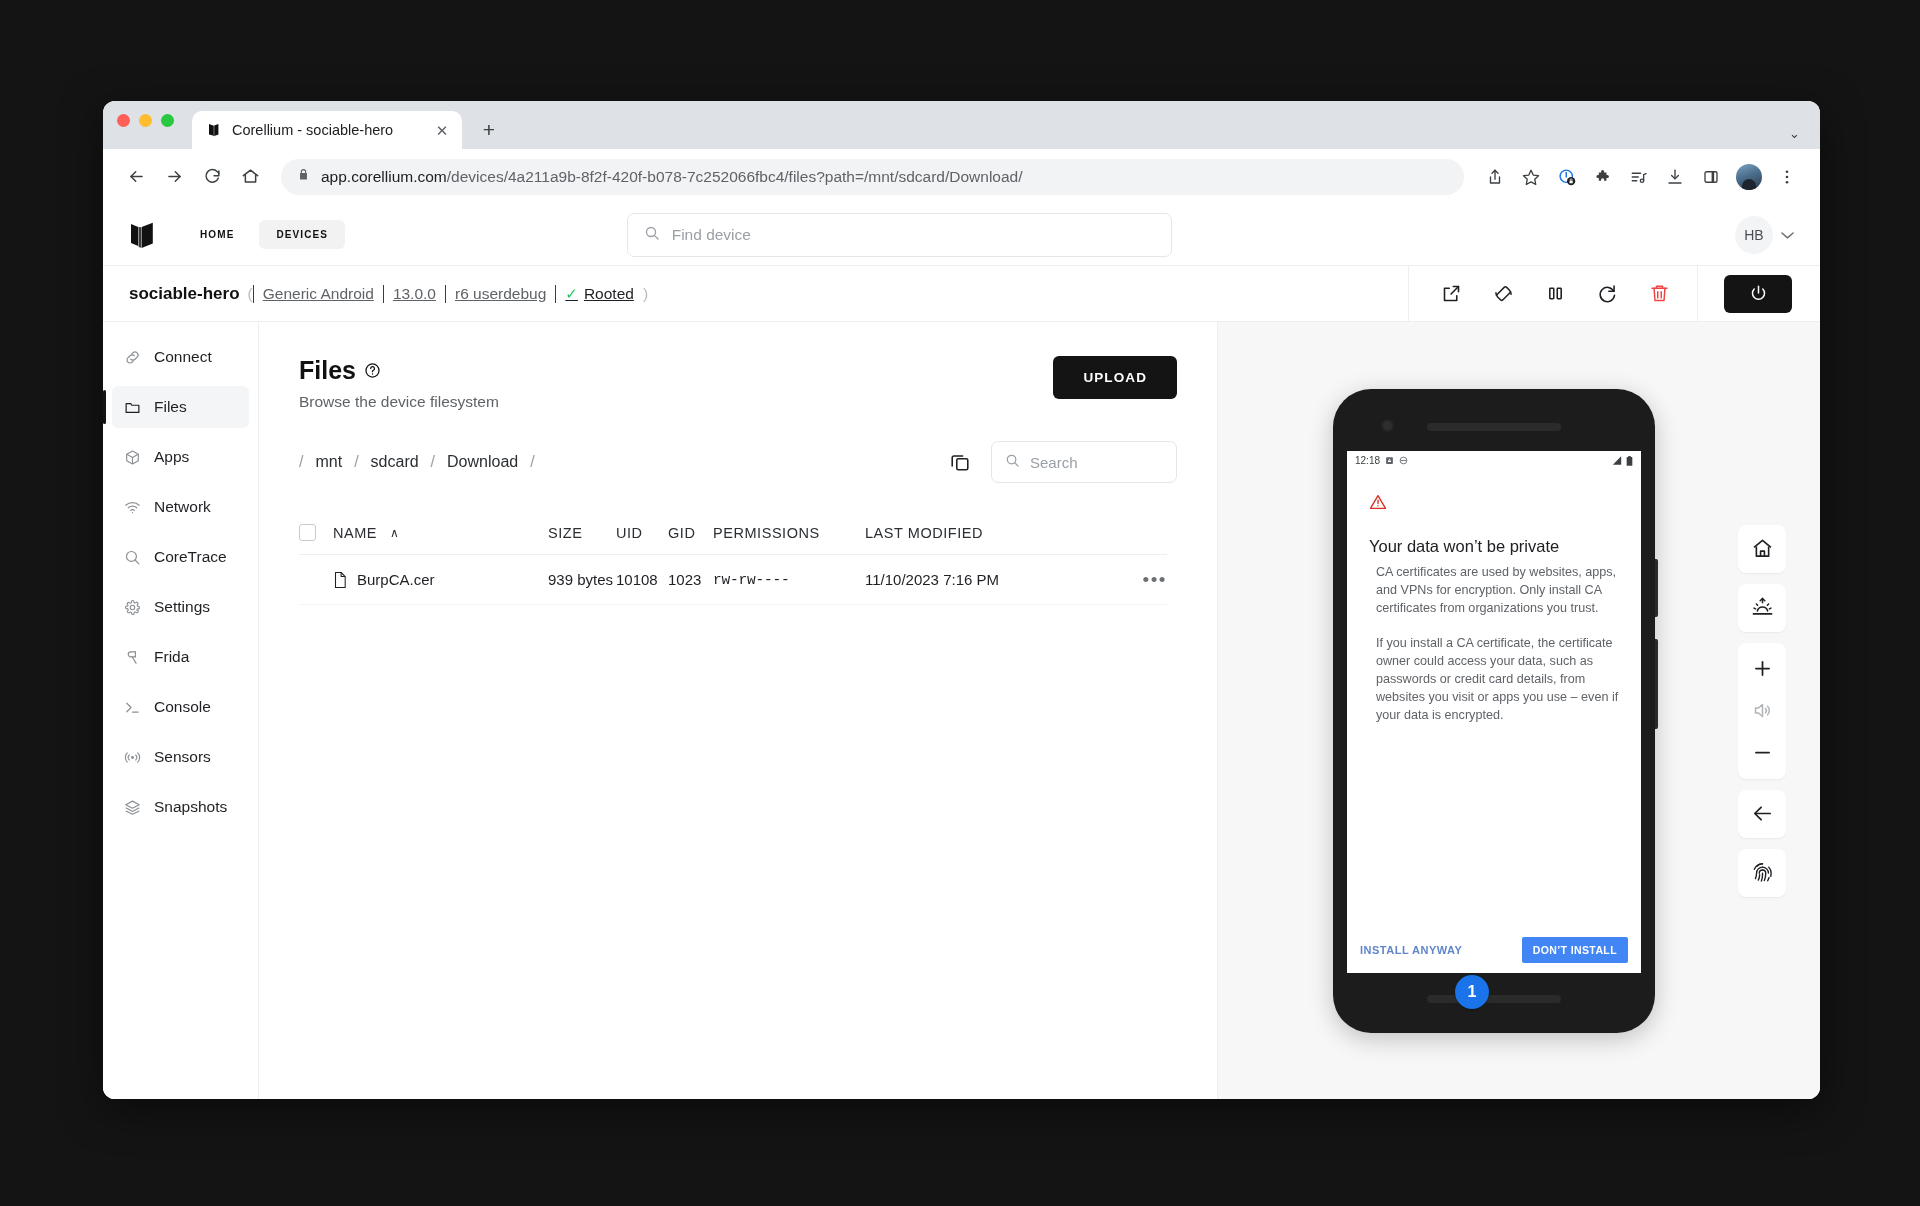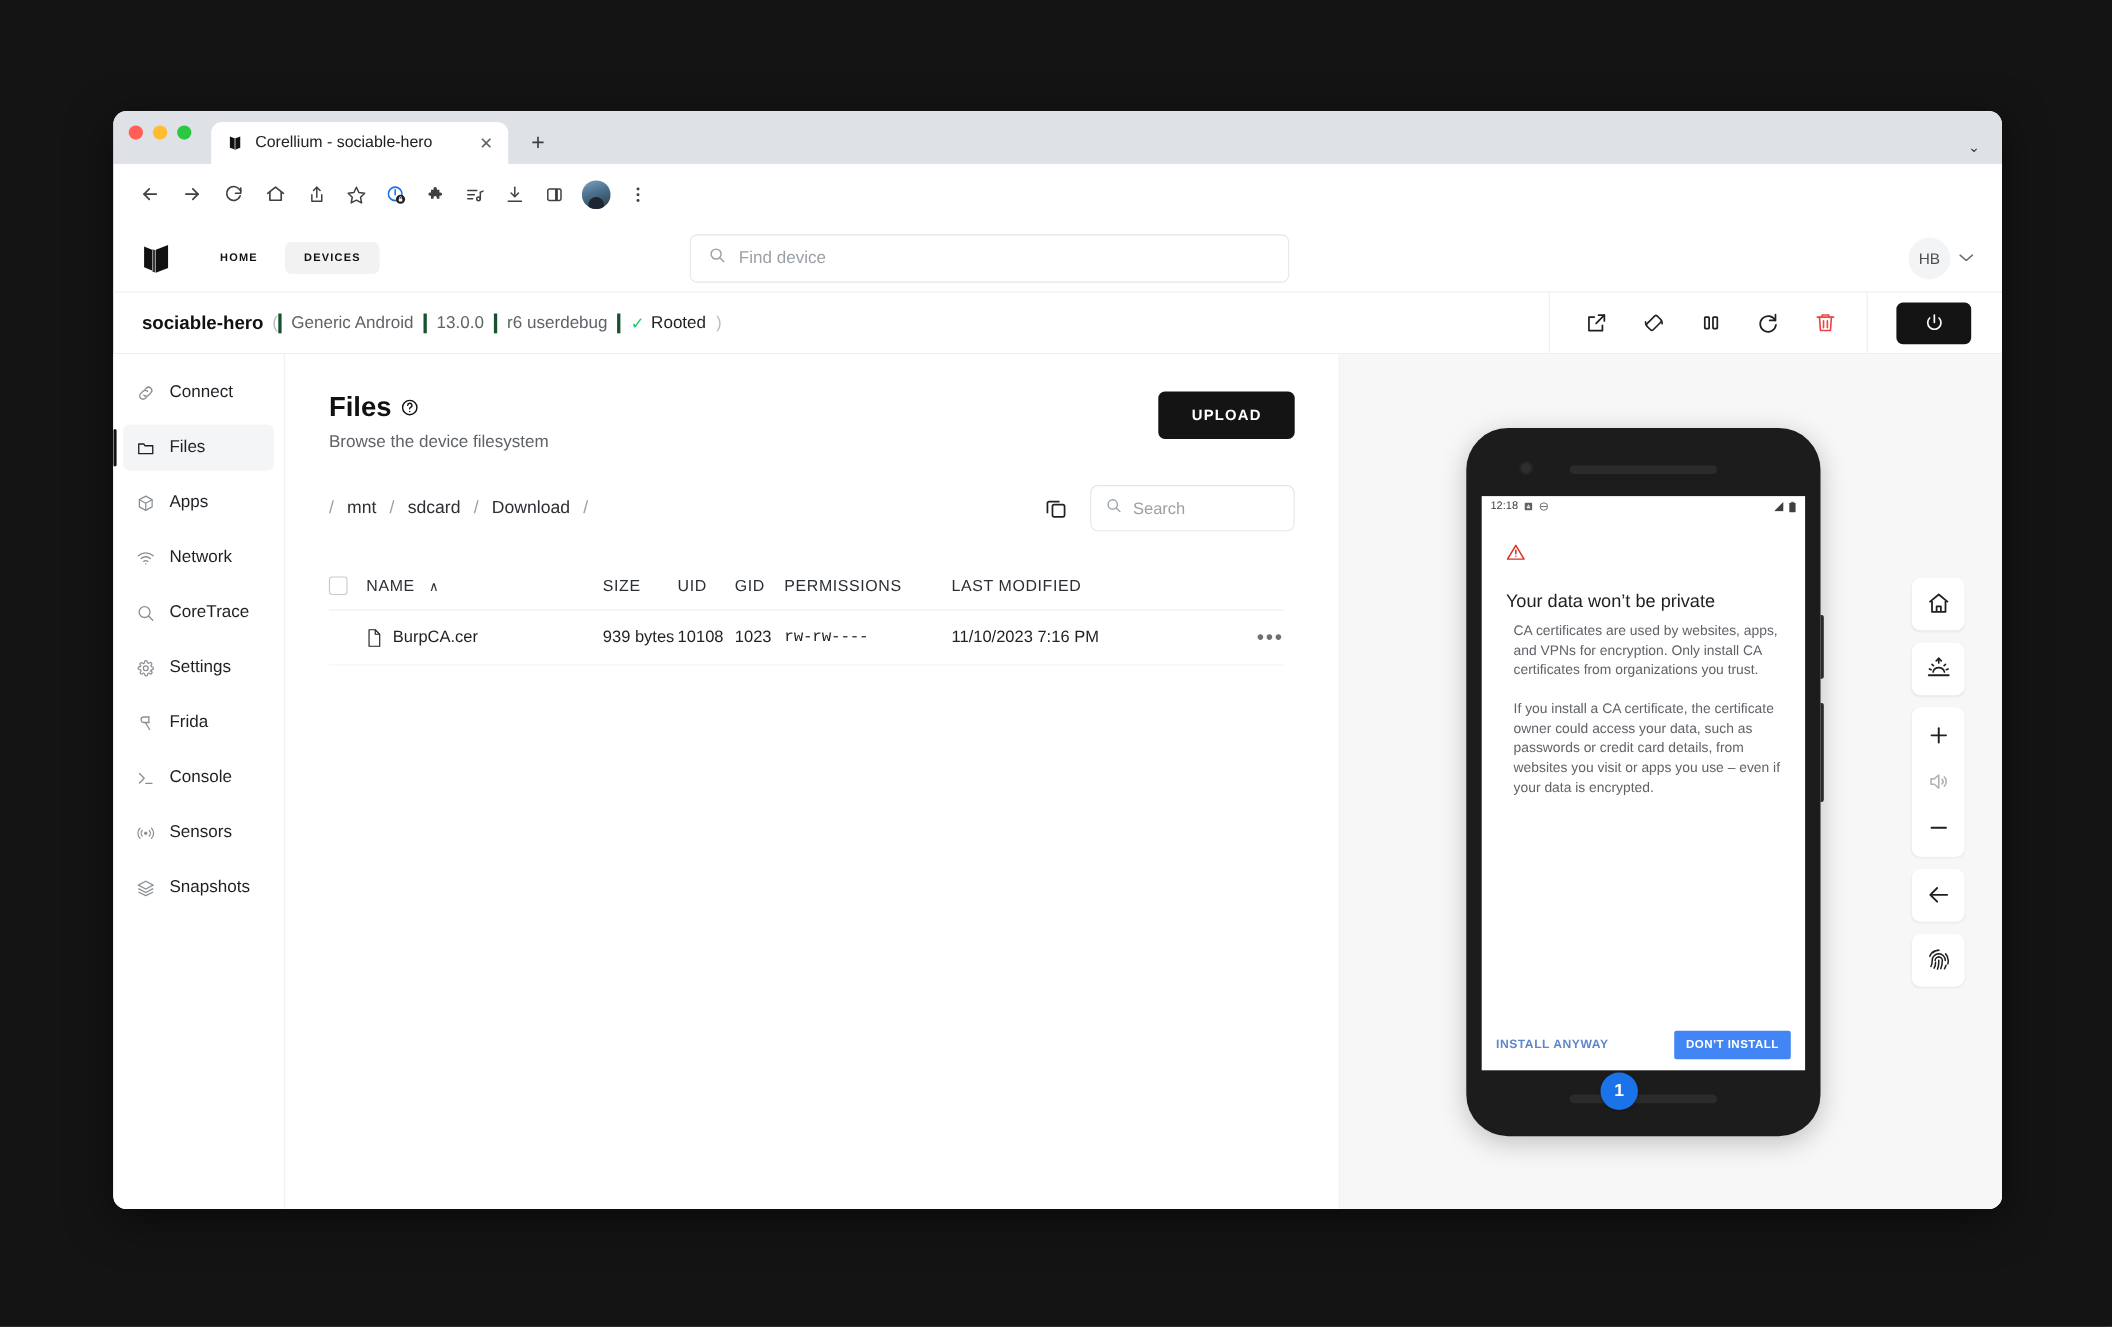--- a/index.html
+++ b/index.html
@@ -165,21 +165,21 @@
     padding: 0 0 0 26px;
     flex: 0 0 56px;
   }
   .dev-name { font-size: 17px; font-weight: 700; color: #111; }
   .dev-meta {
     display: flex; align-items: center;
     font-size: 15.5px; color: #5f6368;
     margin-left: 8px;
   }
   .dev-meta .paren { color: #b9bdc2; }
-  .dev-meta .seg { padding: 0 9px; border-left: 3px solid #14532d; }
+  .dev-meta .seg { padding: 0 9px; border-left: 1px solid #14532d; text-decoration: underline; }
   .dev-meta .seg:first-of-type { border-left: none; padding-left: 4px; }
   .rooted { color: #1f2024; display: inline-flex; align-items: center; gap: 6px; }
   .check { color: #22c55e; font-size: 15px; }
 
   .dev-actions {
     margin-left: auto;
     display: flex; align-items: center;
     gap: 28px;
     padding-left: 30px;
     padding-right: 26px;
@@ -456,20 +456,28 @@
             <path d="M19.4 14a8 8 0 1 1-1.6-8.2L20 8"></path>
           </svg>
       </div>
       <div class="tb-btn">
         <svg width="19" height="19" viewBox="0 0 24 24" fill="none" stroke="currentColor" stroke-width="1.9" stroke-linecap="round" stroke-linejoin="round">
             <path d="M3 11l9-7 9 7"></path>
             <path d="M5.5 10v9h13v-9"></path>
           </svg>
       </div>
 
+      <div class="omnibox">
+        <span>
+          <svg width="13" height="15" viewBox="0 0 24 24" fill="#5f6368">
+              <path d="M17 9V7a5 5 0 0 0-10 0v2H5.6v12h12.8V9H17zm-2 0H9V7a3 3 0 0 1 6 0v2z"></path>
+            </svg>
+        </span>
+        <span class="omnibox-url"><b>app.corellium.com</b><span>/devices/4a211a9b-8f2f-420f-b078-7c252066fbc4/files?path=/mnt/sdcard/Download/</span></span>
+      </div>
 
       <div class="tb-right">
         <div class="tb-btn">
           <svg width="18" height="18" viewBox="0 0 24 24" fill="none" stroke="currentColor" stroke-width="1.8" stroke-linecap="round" stroke-linejoin="round">
               <path d="M12 3v12"></path>
               <polyline points="8,7 12,3 16,7"></polyline>
               <path d="M6 12v8h12v-8"></path>
             </svg>
         </div>
         <div class="tb-btn">

